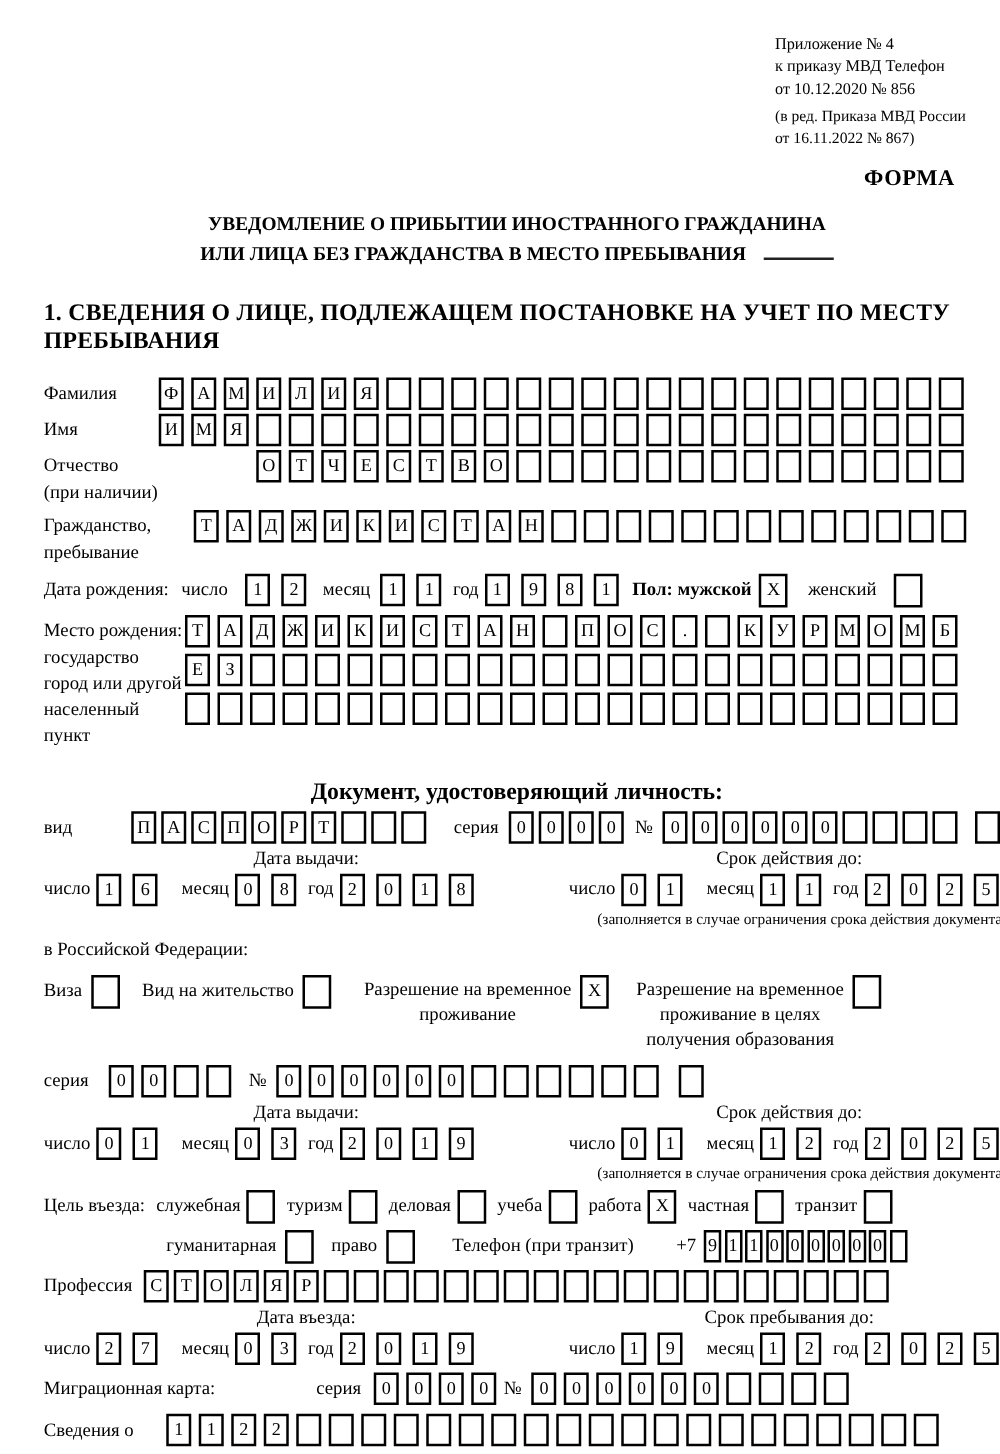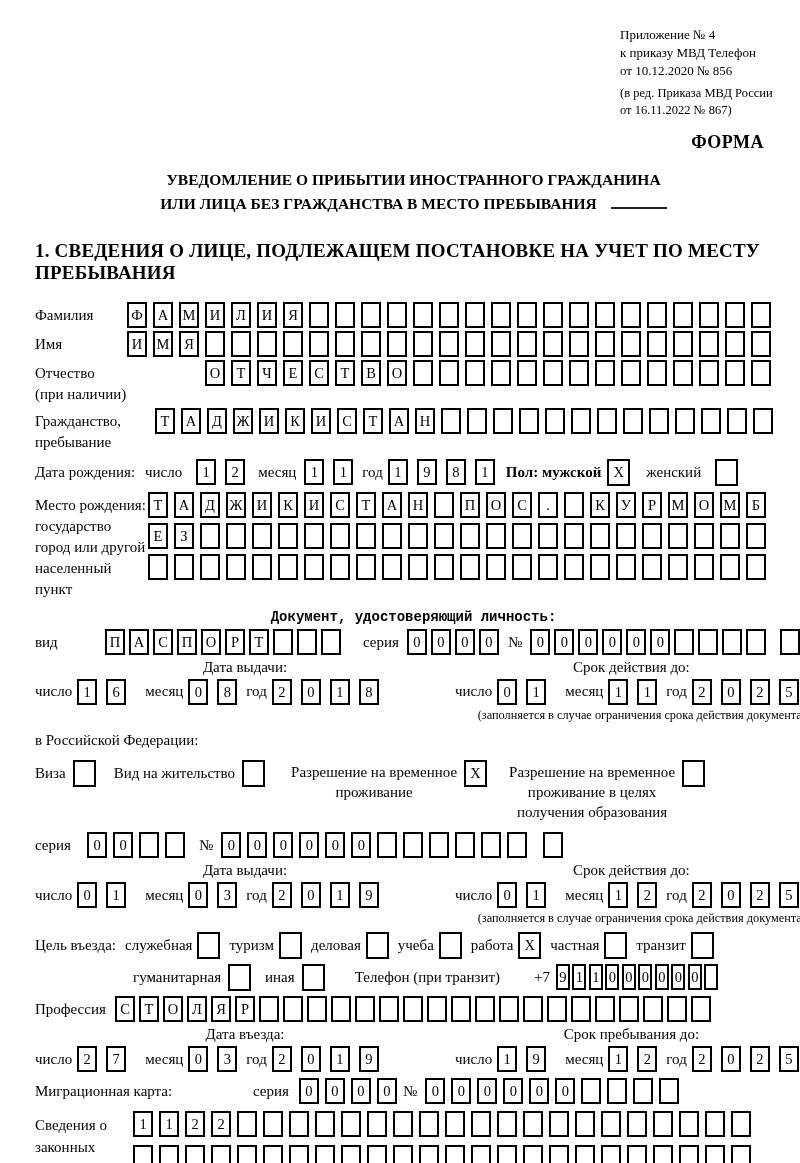--- a/index.html
+++ b/index.html
@@ -40,21 +40,21 @@
   .cbwrap .cell { width:23px; height:27px; margin-right:0; }
 
   .lbl { flex:none; line-height:26px; }
   .mlabel { flex:none; line-height:21px; padding-top:3px; }
   .w92 { width:92px; } .w120 { width:120px; } .w170 { width:170px; }
   .w113 { width:113px; } .w80 { width:80px; }
   .stack { display:flex; flex-direction:column; }
   .stack .row3 { margin-bottom:5px; }
 
   .rows-start { margin-top:18px; }
-  .mid-head { text-align:center; font-weight:bold; font-size:14px; margin:9px 0 4px;font-family:Liberation Mono, monospace; }
+  .mid-head { text-align:center; font-weight:bold; font-size:19px; margin:23px 0 4px; }
 
   
   .dates { display:flex; margin-top:4px; margin-bottom:6px; }
   .dcol-l { width:420px; flex:none; }
   .dcol-r { flex:1; }
   .dhead { text-align:center; font-size:15px; margin-bottom:3px; }
   .drow { display:flex; align-items:center; }
   .dlbl { flex:none; margin-right:5px; }
   .dlbl.mid { margin-left:10px; }
   .dnote { font-size:12.3px; text-align:right; margin-top:3px; padding-right:2px; }
@@ -580,21 +580,21 @@
           <span class="cell"></span>
         </span>
       </span>
   </div>
 
   <div class="row" style="margin-top:5px;">
     <span class="lbl ml98" style="margin-right:7px;">гуманитарная</span>
     <span class="cbwrap">
         <span class="cell"></span>
       </span>
-    <span class="lbl ml14" style="margin-right:7px;">иная</span>
+    <span class="lbl ml14" style="margin-right:7px;">право</span>
     <span class="cbwrap">
         <span class="cell"></span>
       </span>
     <span class="lbl ml30">Телефон (при транзит)</span>
     <span class="lbl" style="margin:0 6px 0 34px;">+7</span>
     <span class="cells narrow">
         <span class="cell">9</span>
         <span class="cell">1</span>
         <span class="cell">1</span>
         <span class="cell">0</span>

